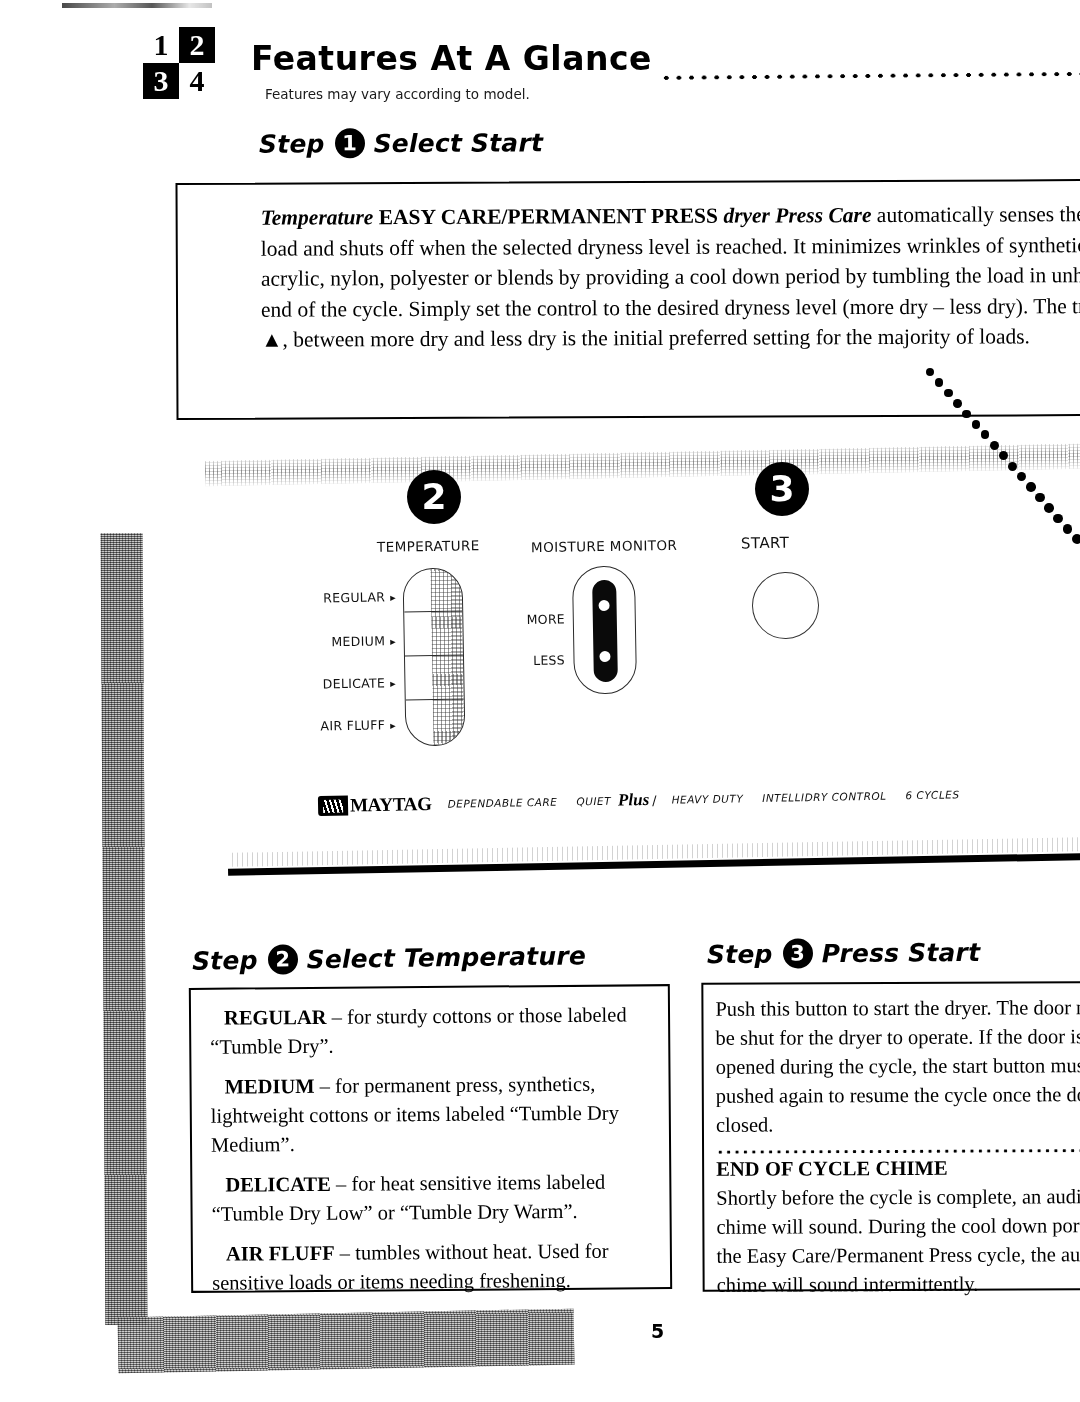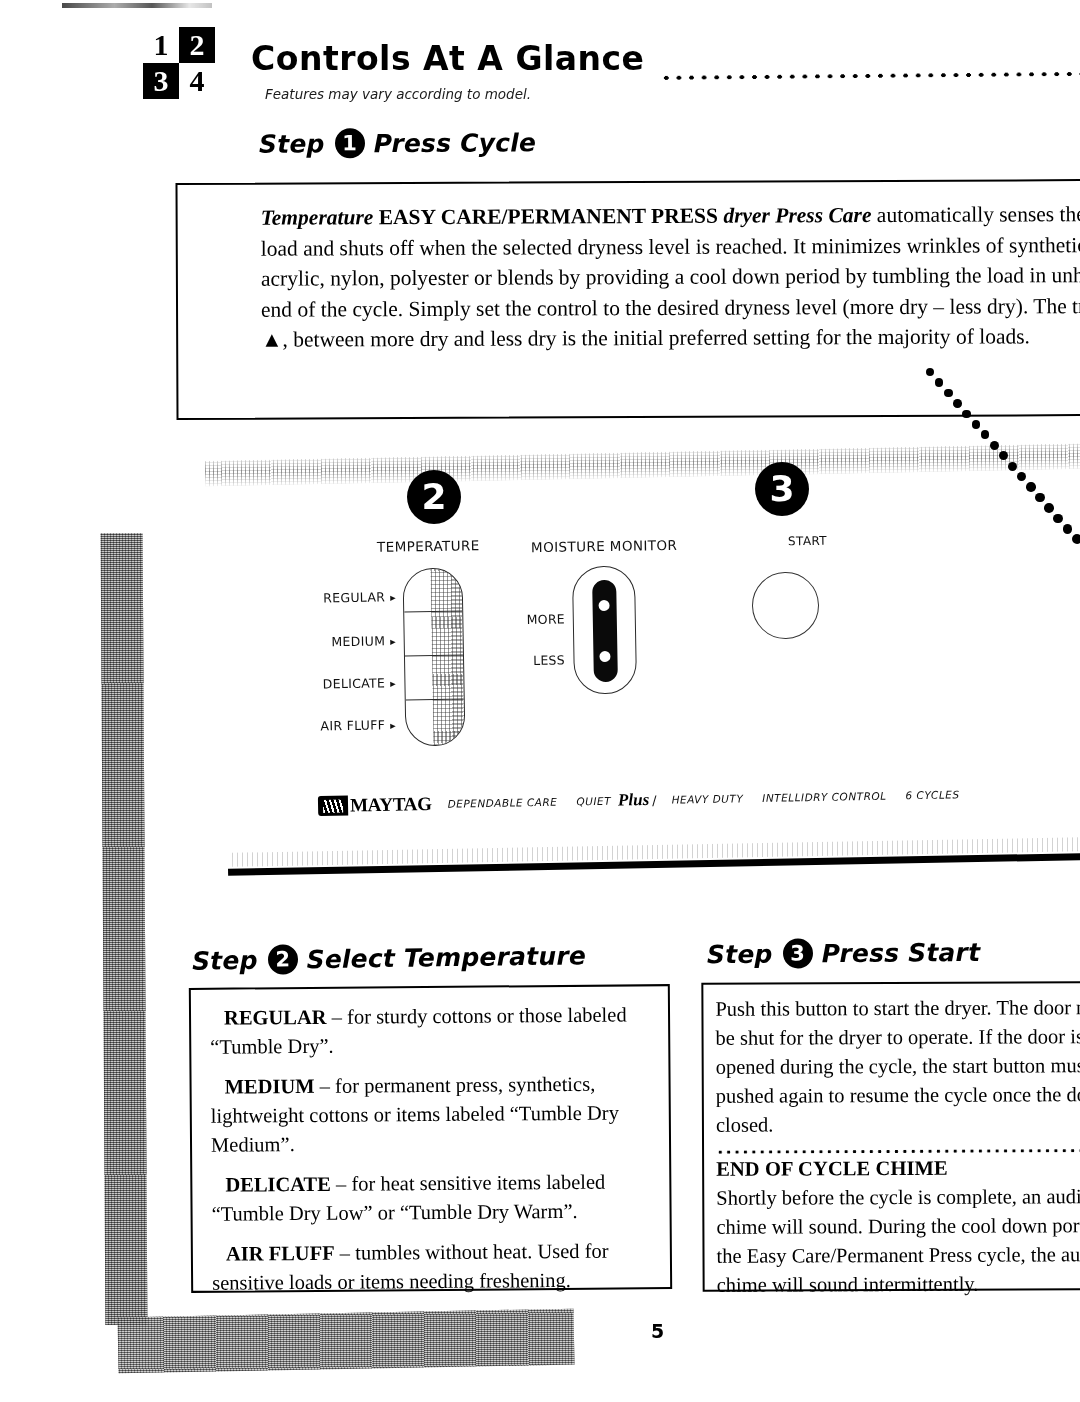--- a/index.html
+++ b/index.html
@@ -98,21 +98,20 @@
     background-image: radial-gradient(circle, #000 2.1px, transparent 2.3px);
     background-size: 12.6px 10px;
     background-position: 0 3px;
     background-repeat: repeat-x;
     transform: rotate(-.55deg);
     transform-origin: left center;
   }
   #subtitle {
     position: absolute; left: 265px; top: 86px;
     font-family: "DejaVu Sans", sans-serif;
-    font-style: italic;
     font-size: 13.5px;
     color: #1a1a1a;
     white-space: nowrap;
   }
 
   
   .step-heading {
     position: absolute;
     display: flex;
     align-items: center;
@@ -234,21 +233,21 @@
   .panel-label {
     position: absolute;
     font-family: "DejaVu Sans", sans-serif;
     font-size: 13.5px;
     letter-spacing: .4px;
     white-space: nowrap;
     color: #111;
   }
   #lbl-temperature { left: 377px; top: 538px; transform: rotate(-.9deg); }
   #lbl-moisture    { left: 531px; top: 538px; transform: rotate(-.9deg); }
-  #lbl-start       { left: 788px; top: 534px; transform: rotate(-.9deg); font-size: 12px; }
+  #lbl-start       { left: 741px; top: 534px; transform: rotate(-.9deg); font-size: 15px; }
 
   
   #temp-dial {
     position: absolute; left: 404px; top: 568px;
     width: 60px; height: 178px;
     border: 1.6px solid #2a2a2a;
     border-radius: 32px;
     box-sizing: border-box;
     overflow: hidden;
     transform: rotate(-1deg);
@@ -405,29 +404,29 @@
 
   <div id="header">
     <div id="section-logo">
       <div class="digits">
         <div class="d inv">1</div>
         <div class="d">2</div>
         <div class="d">3</div>
         <div class="d inv">4</div>
       </div>
     </div>
-    <div id="page-title">Controls At A Glance</div>
+    <div id="page-title">Features At A Glance</div>
     <div id="title-leader"></div>
     <div id="subtitle">Features may vary according to model.</div>
   </div>
 
   <div class="step-heading" id="step1-heading">
     <span class="step-word">Step</span>
     <span class="badge b-head">1</span>
-    <span class="step-title">Press Cycle</span>
+    <span class="step-title">Select Start</span>
   </div>
 
   <div class="txtbox" id="step1-box">
     <div id="step1-body">
       <i>Temperature</i>
       <b>EASY CARE/PERMANENT PRESS</b>
       <i>dryer Press Care</i>
       <span>automatically senses the moisture in the load and shuts off when the selected dryness level is reached. It minimizes wrinkles of synthetic fabrics such as acrylic, nylon, polyester or blends by providing a cool down period by tumbling the load in unheated air at the end of the cycle. Simply set the control to the desired dryness level (more dry – less dry). The triangle symbol, ▲, between more dry and less dry is the initial preferred setting for the majority of loads.</span>
     </div>
   </div>

